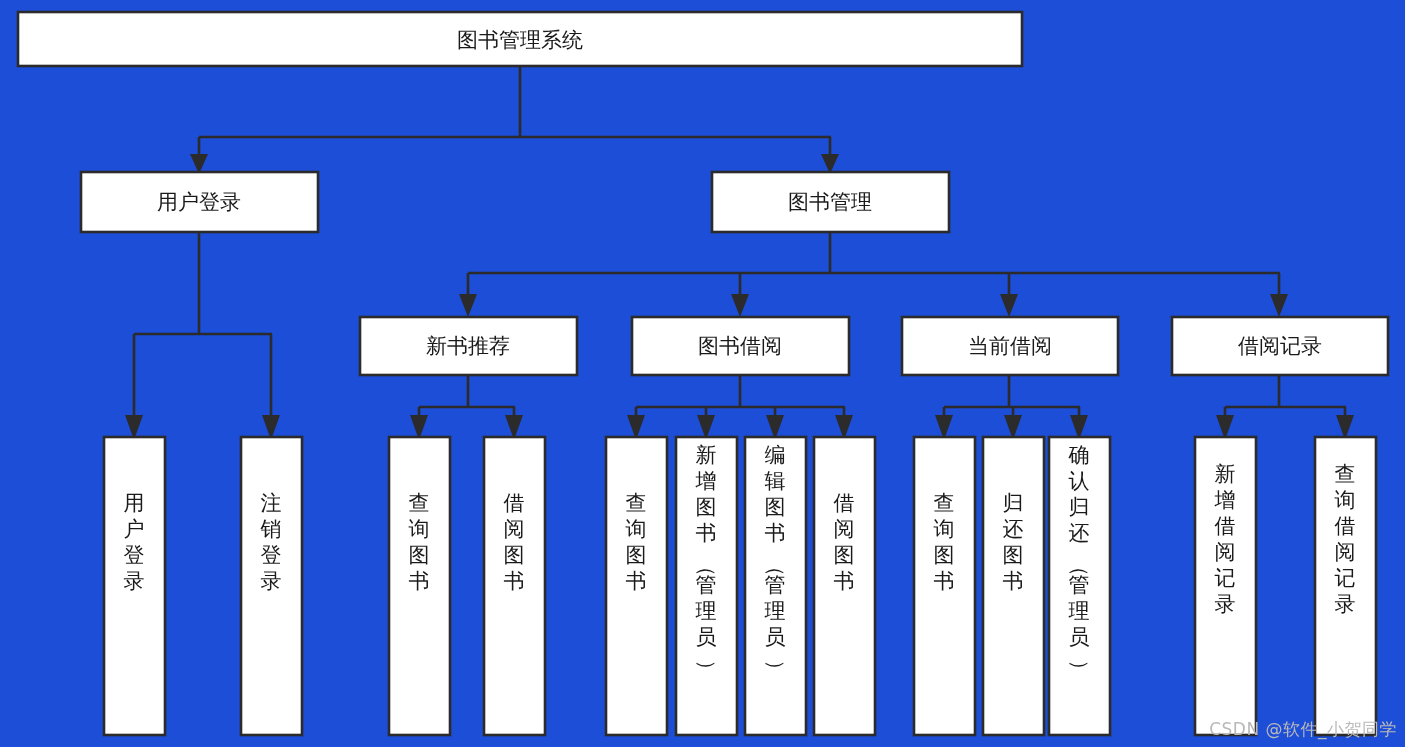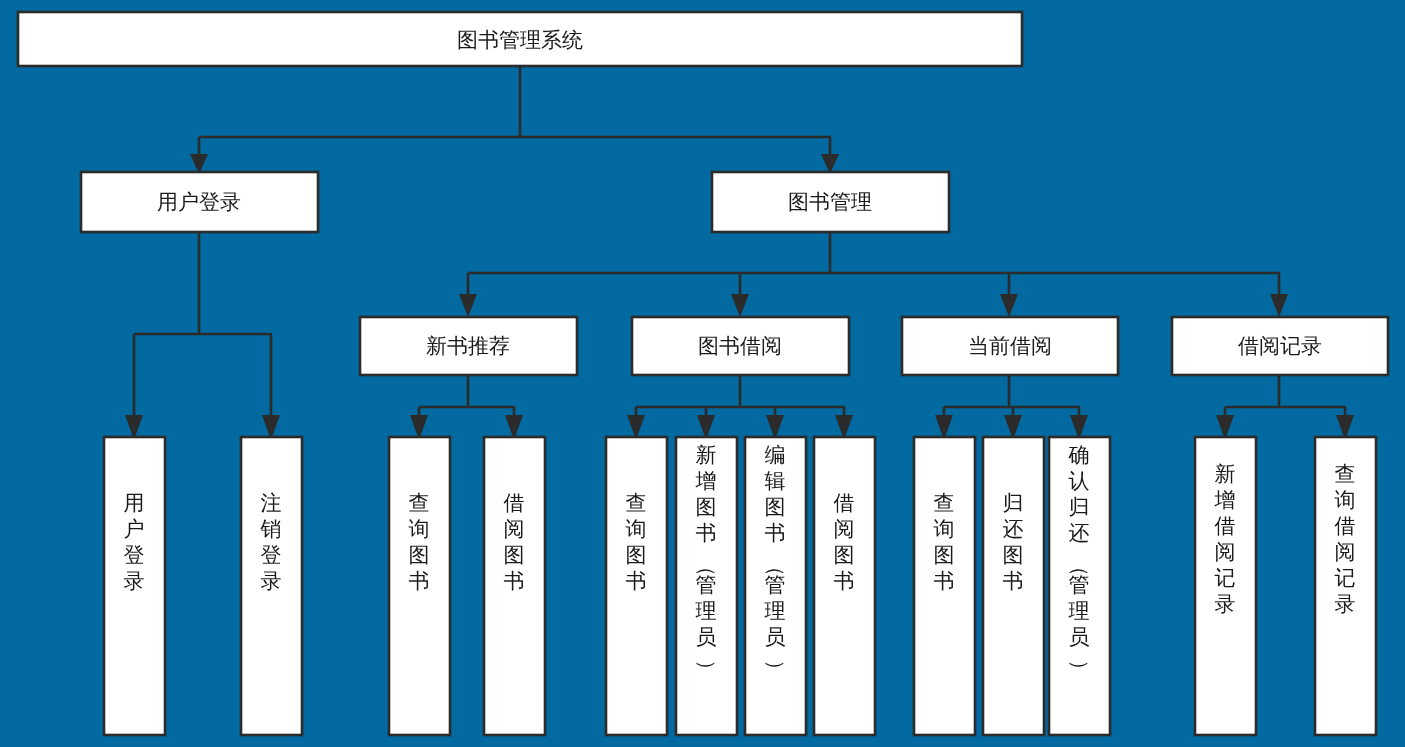--- a/index.html
+++ b/index.html
@@ -10,21 +10,21 @@
   body {
     width: 1405px;
     height: 747px;
     font-family: "DejaVu Sans", "Liberation Sans", sans-serif;
     overflow: hidden;
   }
   #diagram-root {
     position: relative;
     width: 1405px;
     height: 747px;
-    background: #0369a1;
+    background: #1d4ed8;
   }
   svg#tree-svg {
     position: absolute;
     left: 0;
     top: 0;
     width: 1405px;
     height: 747px;
     display: block;
   }
   .node-box {
@@ -252,14 +252,15 @@
       <text class="node-label-vertical" x="1225" y="481"><tspan x="1225" y="481">新</tspan><tspan x="1225" y="507">增</tspan><tspan x="1225" y="533">借</tspan><tspan x="1225" y="559">阅</tspan><tspan x="1225" y="585">记</tspan><tspan x="1225" y="611">录</tspan></text>
     </g>
 
     <g>
       <rect class="node-box" x="1315" y="437" width="61" height="298"></rect>
       <text class="node-label-vertical" x="1345" y="481"><tspan x="1345" y="481">查</tspan><tspan x="1345" y="507">询</tspan><tspan x="1345" y="533">借</tspan><tspan x="1345" y="559">阅</tspan><tspan x="1345" y="585">记</tspan><tspan x="1345" y="611">录</tspan></text>
     </g>
 
   </svg>
 
+  <div class="watermark">CSDN @软件_小贺同学</div>
 
 </div>
 
 </body></html>

